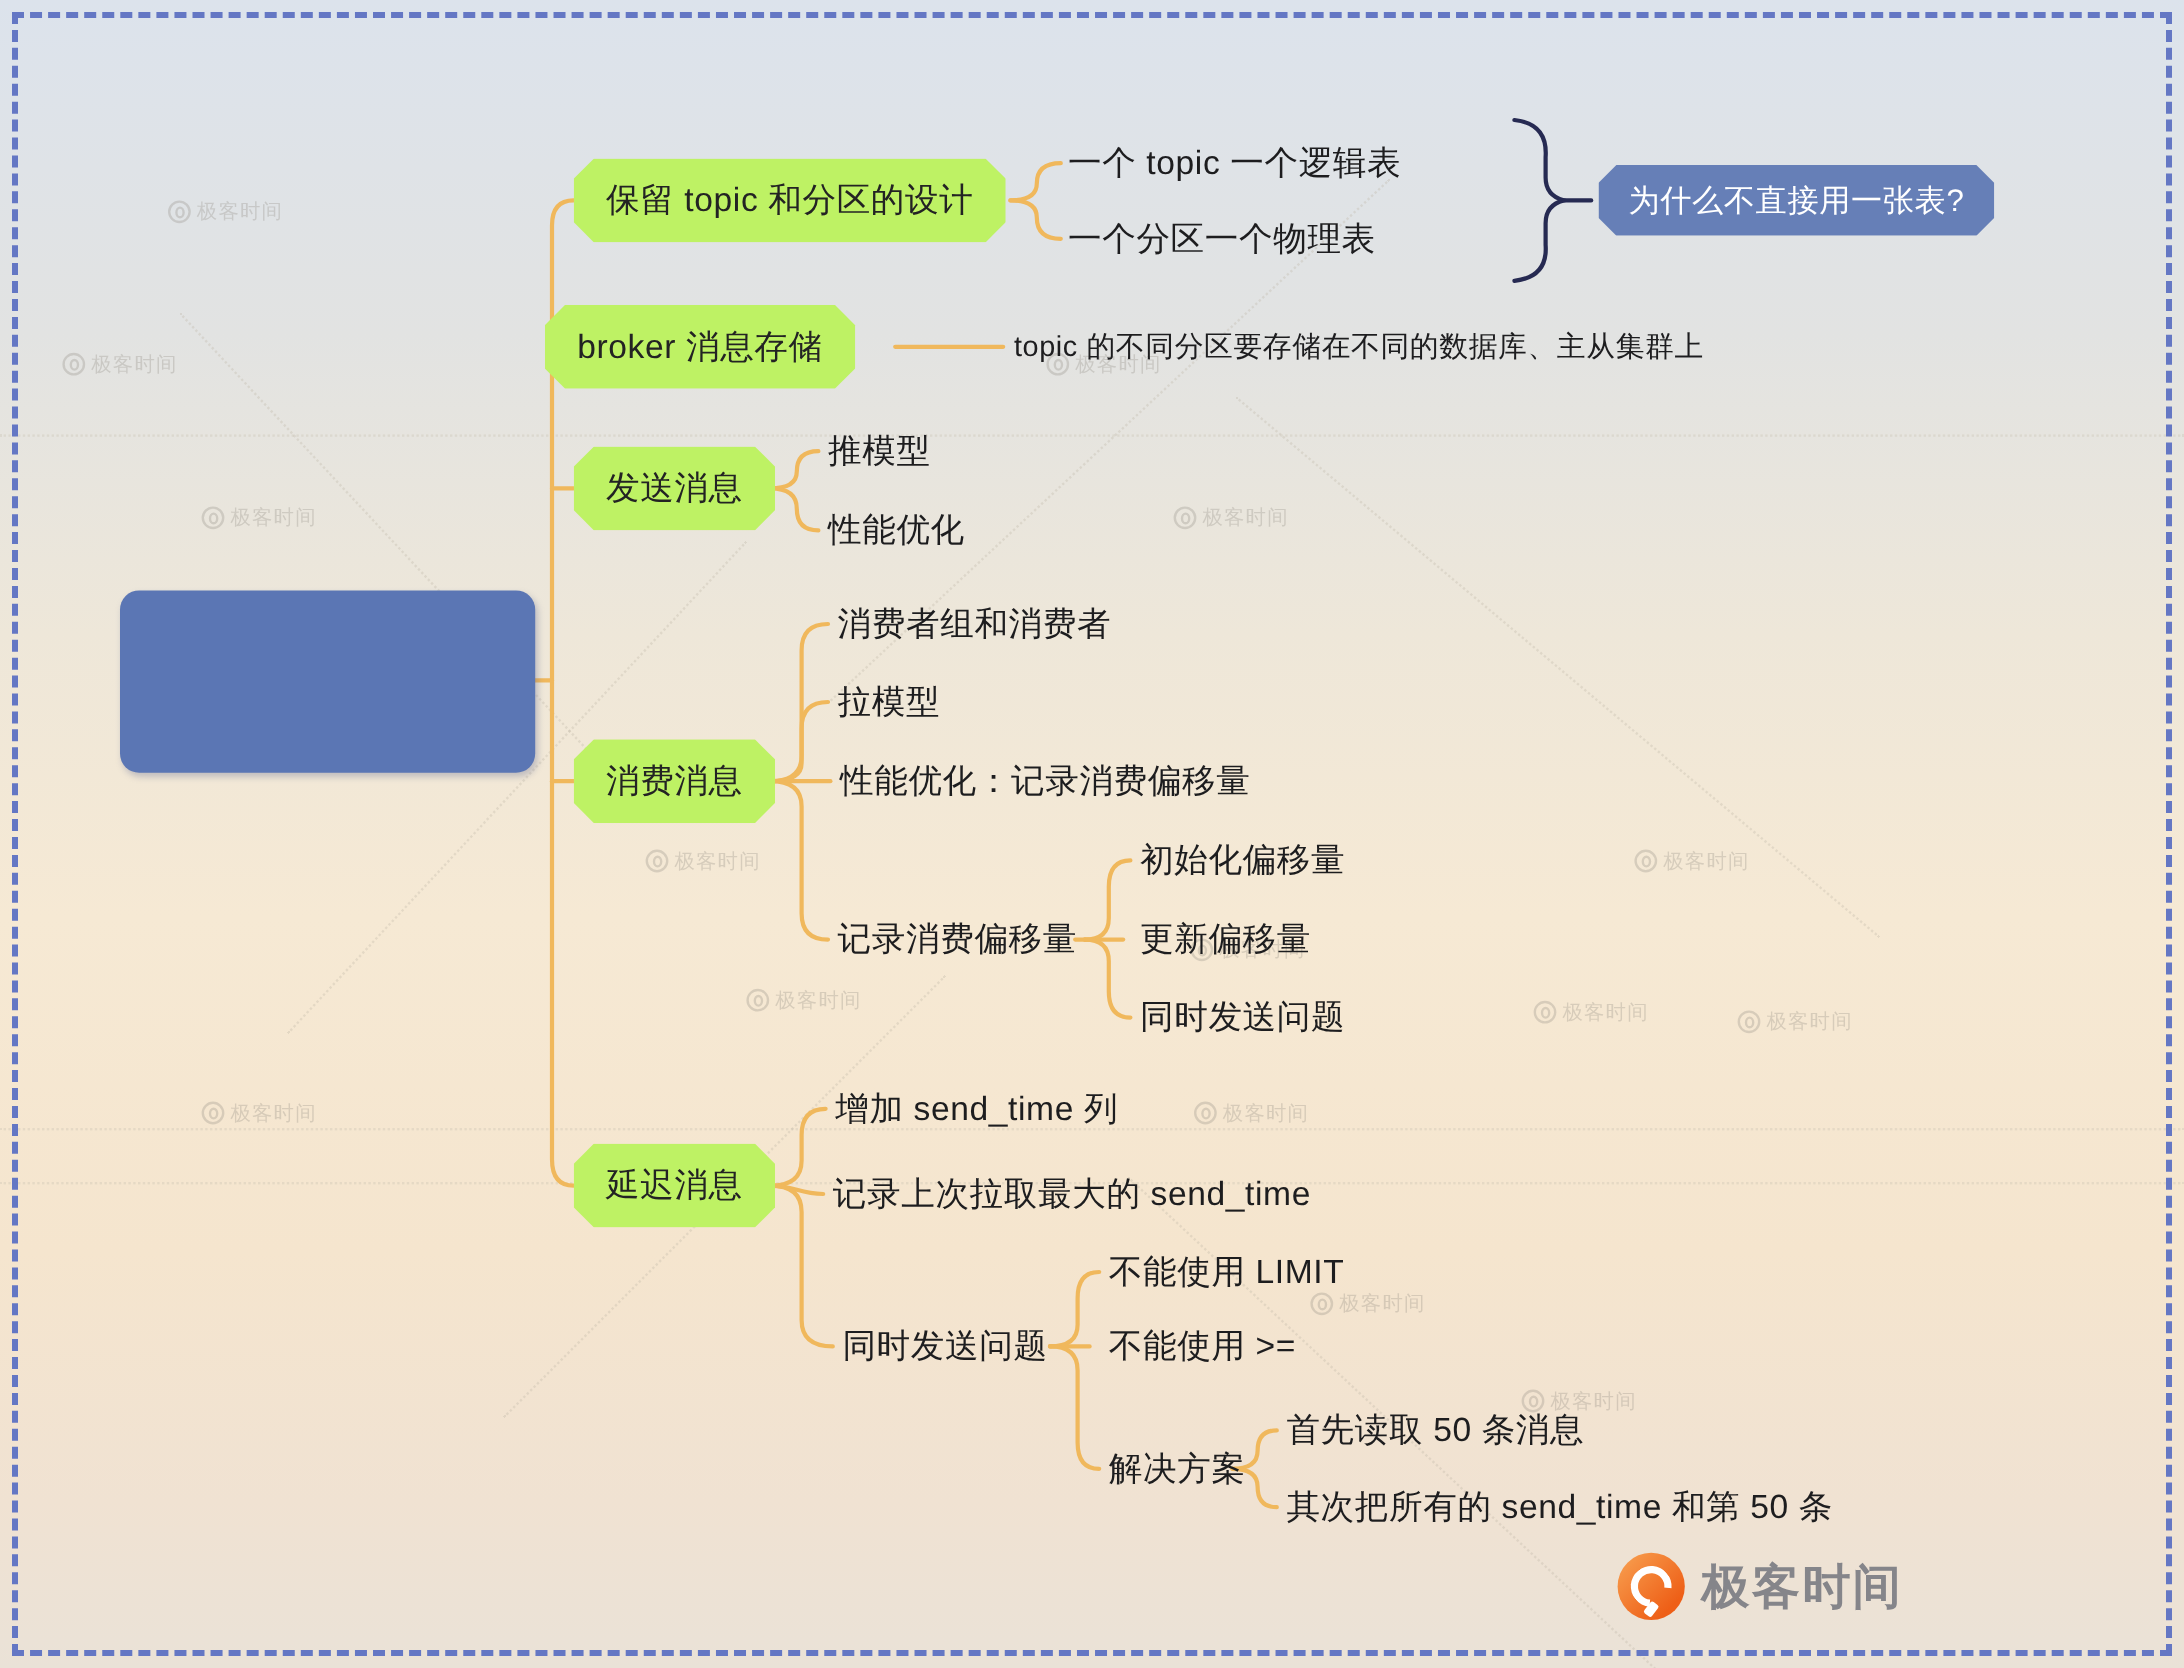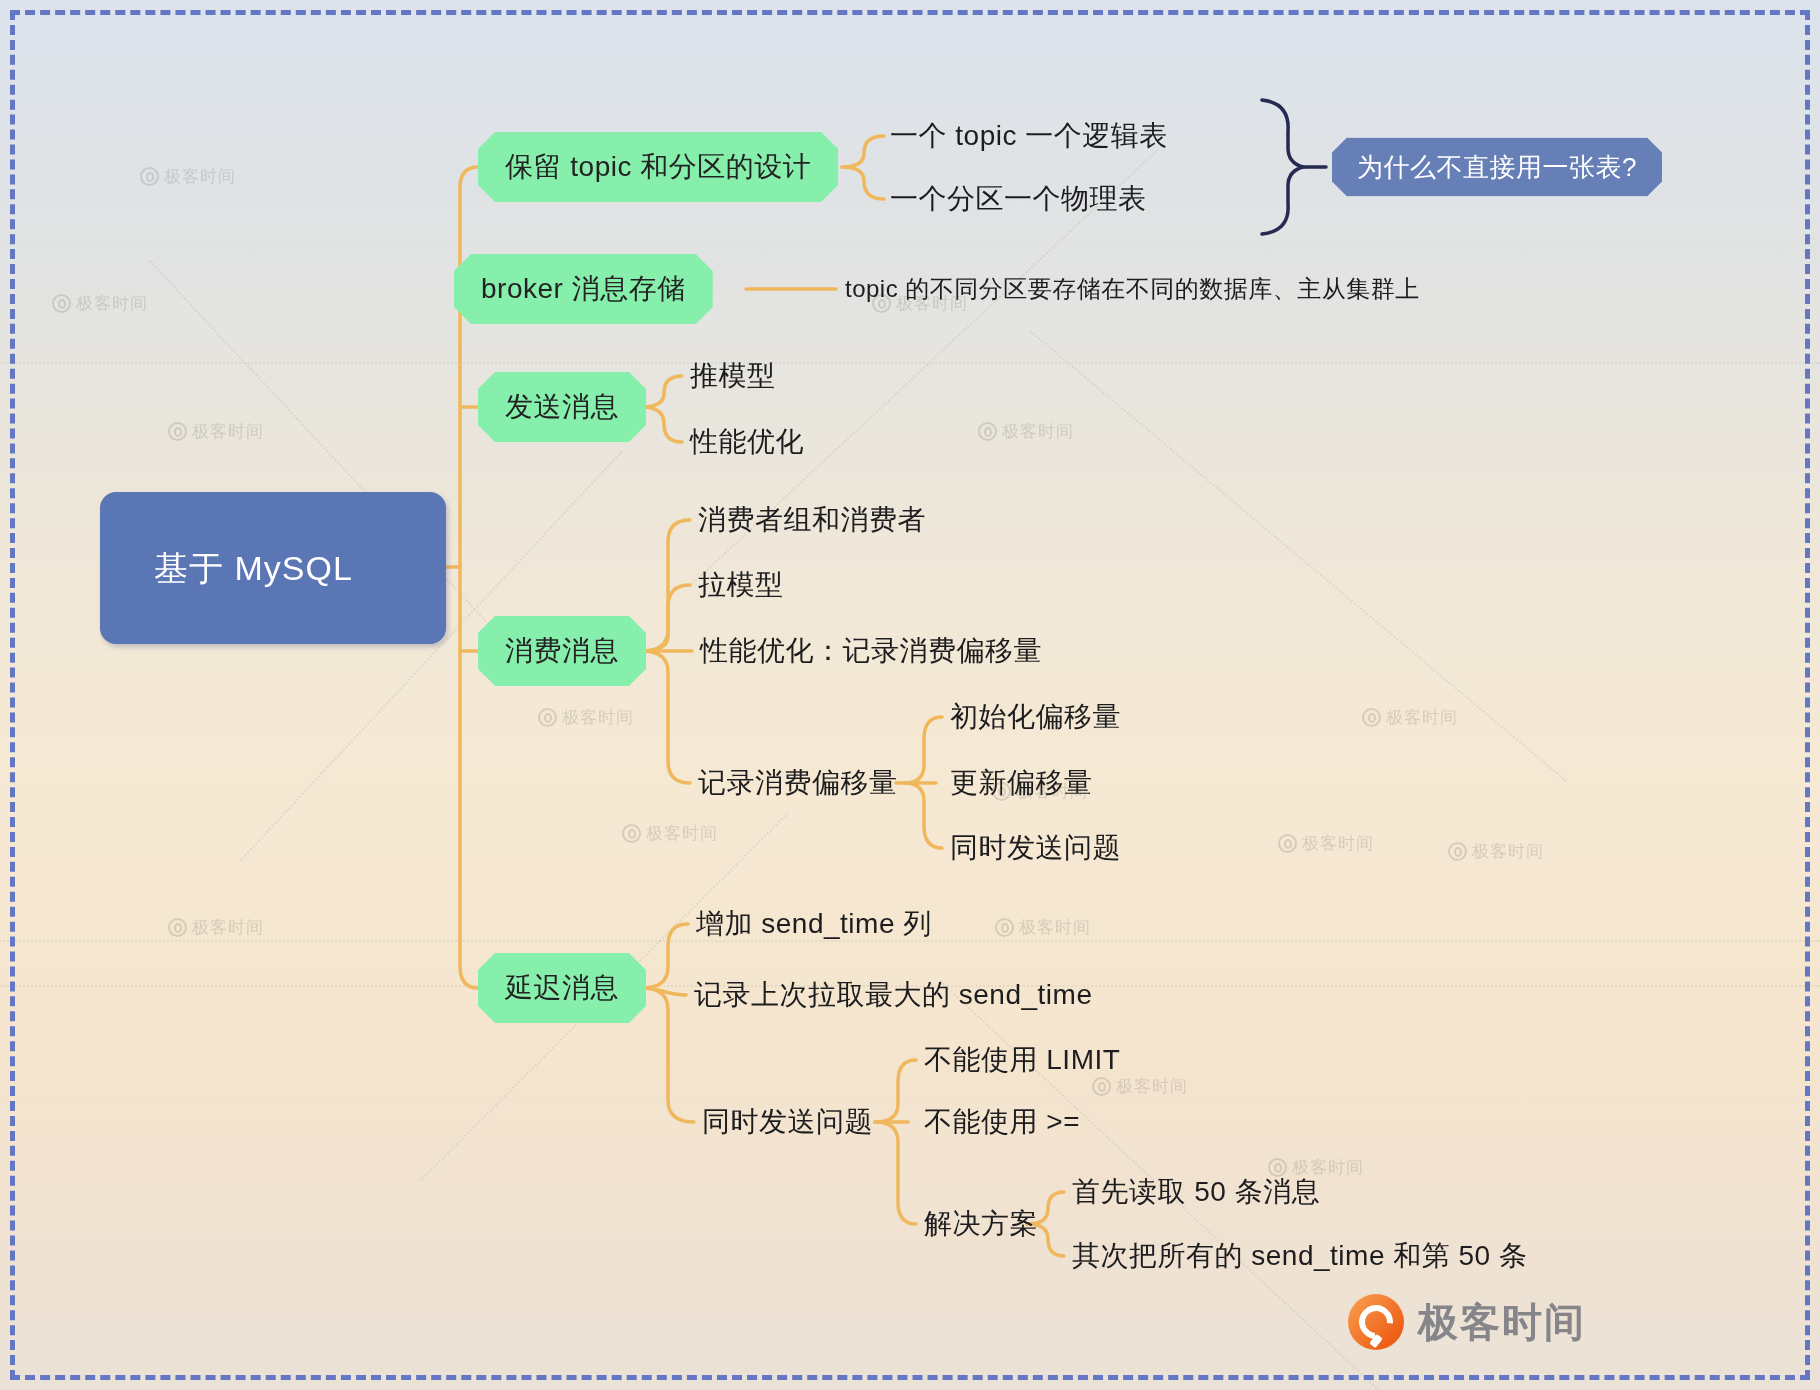--- a/index.html
+++ b/index.html
@@ -11,21 +11,21 @@
       #f5e5ce 75%, #f0e2d2 90%, #eae2d7 100%);
   }
   .frame {
     position:absolute; inset:10px; border:5px dashed #6477c4; pointer-events:none; z-index:60;
   }
   .wires { position:absolute; left:0; top:0; z-index:5; }
 
   
   .node {
     position:absolute; transform:translateY(-50%); z-index:10;
-    background:#86efac; color:#232323;
+    background:#bef264; color:#232323;
     font-size:28px; font-weight:500; white-space:nowrap;
     padding:16px 27px; letter-spacing:.5px;
     clip-path:polygon(17px 0,calc(100% - 17px) 0,100% 17px,100% calc(100% - 17px),
       calc(100% - 17px) 100%,17px 100%,0 calc(100% - 17px),0 17px);
   }
   .qnode {
     position:absolute; transform:translateY(-50%); z-index:10;
     background:#667fb7; color:#fff;
     font-size:26px; font-weight:500; white-space:nowrap;
     padding:12px 25px; letter-spacing:.5px;
@@ -193,21 +193,20 @@
     <path d="M1027,1224 Q1048,1224 1048,1209 Q1048,1192 1064,1192"></path>
     <path d="M1027,1224 Q1048,1224 1048,1239 Q1048,1256 1064,1256"></path>
   </g>
   <g stroke="#262a52" stroke-width="3.5" fill="none" stroke-linecap="round">
     <path d="M1262,100 Q1290,103 1288,131 L1288,148 Q1288,163 1303,167 Q1288,171 1288,186 L1288,204 Q1290,231 1262,234"></path>
     <path d="M1303,167 L1326,167"></path>
   </g>
 </svg>
 
 <div class="rootnode">
-  <span>基于 MySQL</span>
 </div>
 
 <div class="node" style="left:478px;top:167px">保留 topic 和分区的设计</div>
 <div class="leaf" style="left:890px;top:136px">一个 topic 一个逻辑表</div>
 <div class="leaf" style="left:890px;top:199px">一个分区一个物理表</div>
 <div class="qnode" style="left:1332px;top:167px">为什么不直接用一张表?</div>
 
 <div class="node" style="left:454px;top:289px">broker 消息存储</div>
 <div class="leaf small" style="left:845px;top:289px">topic 的不同分区要存储在不同的数据库、主从集群上</div>
 

